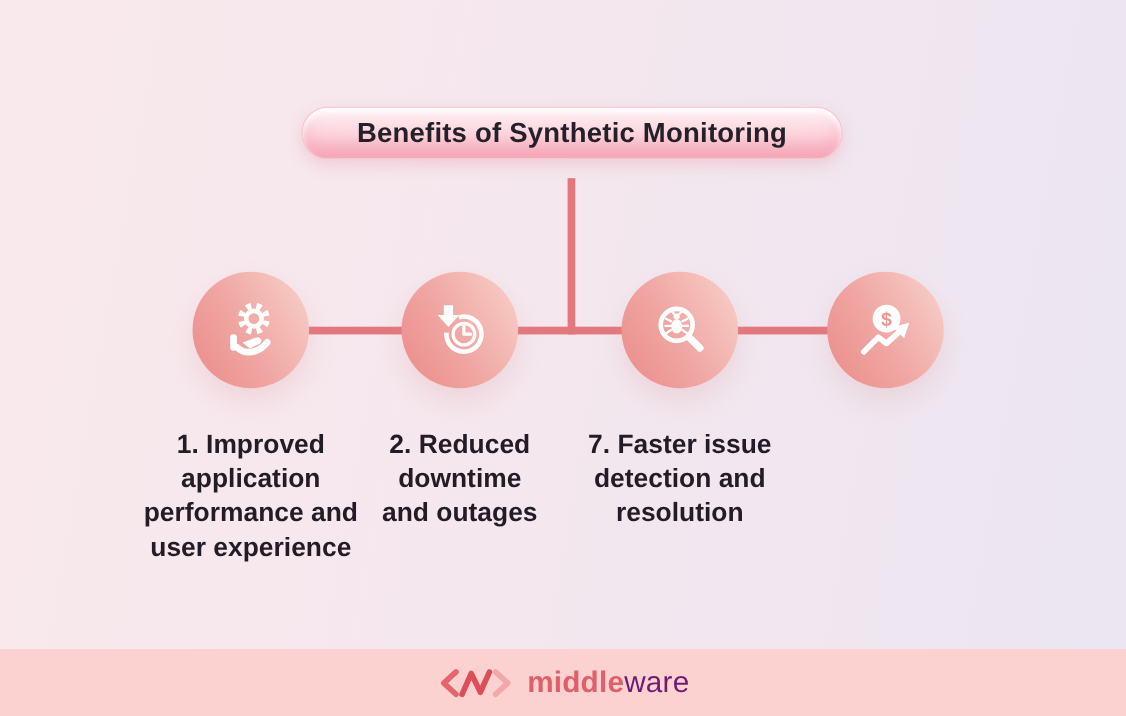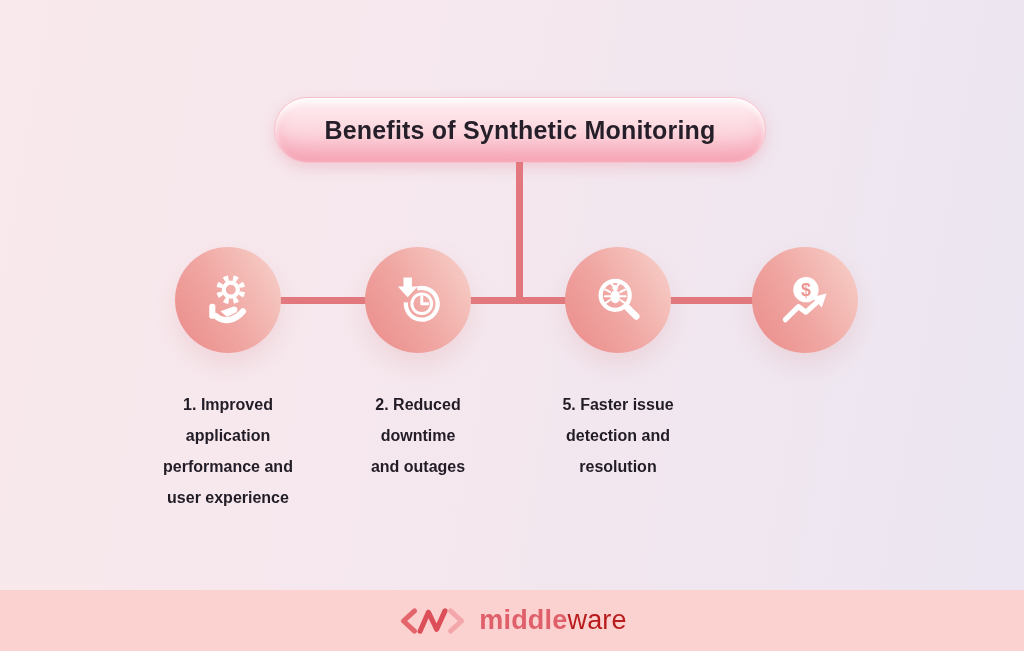--- a/index.html
+++ b/index.html
@@ -10,21 +10,21 @@
     height: 651px;
     overflow: hidden;
     font-family: "Liberation Sans", sans-serif;
     background: linear-gradient(100deg, #f9e9ec 0%, #f4e7ee 50%, #ebe6f2 100%);
   }
 
   
   .title-pill {
     position: absolute;
     left: 274px; top: 97px;
-    width: 492px; height: 66px;
+    width: 492px; height: 48px;
     border-radius: 40px;
     background: linear-gradient(180deg, #fef0f3 0%, #fcd4dc 55%, #f8aebd 100%);
     border: 1px solid #f9c3ce;
     box-shadow:
       inset 0 4px 6px rgba(255,255,255,0.9),
       inset 0 -12px 16px rgba(243,148,168,0.38),
       0 5px 14px rgba(228,150,165,0.35);
     display: flex; align-items: center; justify-content: center;
   }
   .title-pill .title-text {
@@ -67,41 +67,41 @@
     border-radius: 50%;
     background: linear-gradient(60deg, #ea8b89 0%, #f0a6a2 45%, #f8d2cb 100%);
     box-shadow: 0 12px 22px rgba(219,150,155,0.22);
     display: flex; align-items: center; justify-content: center;
     position: relative; z-index: 2;
   }
   .node-circle svg { width: 60px; height: 60px; display: block; }
 
   .node-label {
     margin-top: 36px;
-    font-size: 16px;
+    font-size: 24px;
     line-height: 31px;
     font-weight: 600;
     color: #211c26;
     text-align: center;
     white-space: pre-line;
   }
 
   
   .footer-band {
     position: absolute;
     left: 0; bottom: 0;
     width: 1024px; height: 61px;
     background: #fcd2d0;
     display: flex; align-items: center; justify-content: center;
     gap: 10px;
   }
   .brand-logo svg { display: block; }
   .brand-wordmark { font-size: 27px; line-height: 1; letter-spacing: 0.2px; }
   .brand-bold { font-weight: 700; color: #df606a; }
-  .brand-regular { font-weight: 400; color: #b91c1c; }
+  .brand-regular { font-weight: 400; color: #701a75; }
 </style>
 </head>
 <body>
 
 <div class="stage">
 
   <div class="title-pill">
     <span class="title-text">Benefits of Synthetic Monitoring</span>
   </div>
 
@@ -149,21 +149,21 @@
           <circle cx="29" cy="27" r="15.5" stroke-width="4.5"></circle>
           <path d="M41 39 L51.5 49.5" stroke-width="7" stroke-linecap="round"></path>
           <path d="M26.5 16.5 L23.5 13 M31.5 16.5 L34.5 13" stroke-width="2.2" stroke-linecap="round"></path>
           <path d="M23.5 23.5 L18.5 21 M23.5 28 L18 28 M23.5 32 L19 35" stroke-width="2.2" stroke-linecap="round"></path>
           <path d="M34.5 23.5 L39.5 21 M34.5 28 L40 28 M34.5 32 L39 35" stroke-width="2.2" stroke-linecap="round"></path>
         </g>
         <circle cx="29" cy="19" r="3" fill="#ffffff"></circle>
         <ellipse cx="29" cy="28.5" rx="5.2" ry="7" fill="#ffffff"></ellipse>
       </svg>
     </div>
-    <div class="node-label">5. Faster issue
+    <div class="node-label">7. Faster issue
 detection and
 resolution</div>
   </div>
 
   <div class="node node-4">
     <div class="node-circle">
       <svg viewBox="0 0 64 64" aria-hidden="true">
         <circle cx="33" cy="21" r="13.5" fill="#ffffff"></circle>
         <text x="33" y="28" text-anchor="middle" font-family="Liberation Sans, sans-serif" font-size="19" font-weight="bold" fill="#ee9792">$</text>
         <polyline points="11,53 25,39 33,45 44,35" fill="none" stroke="#ffffff" stroke-width="5.5" stroke-linecap="round" stroke-linejoin="round"></polyline>

